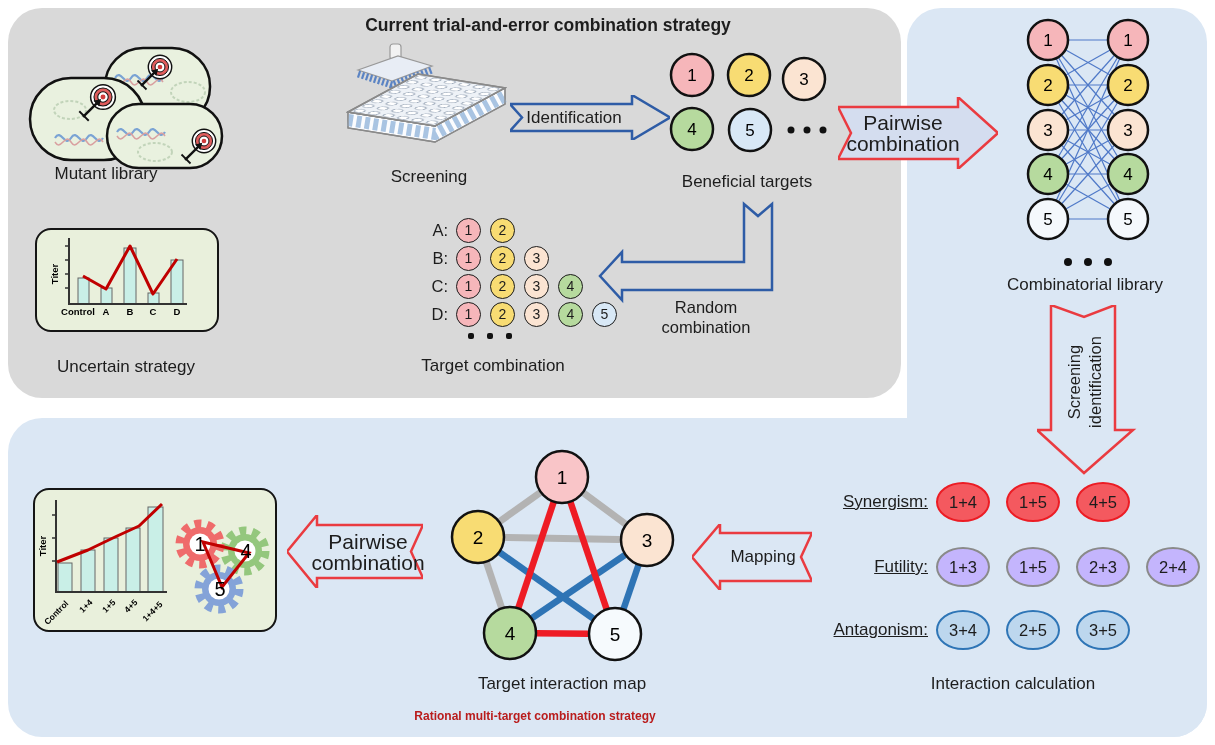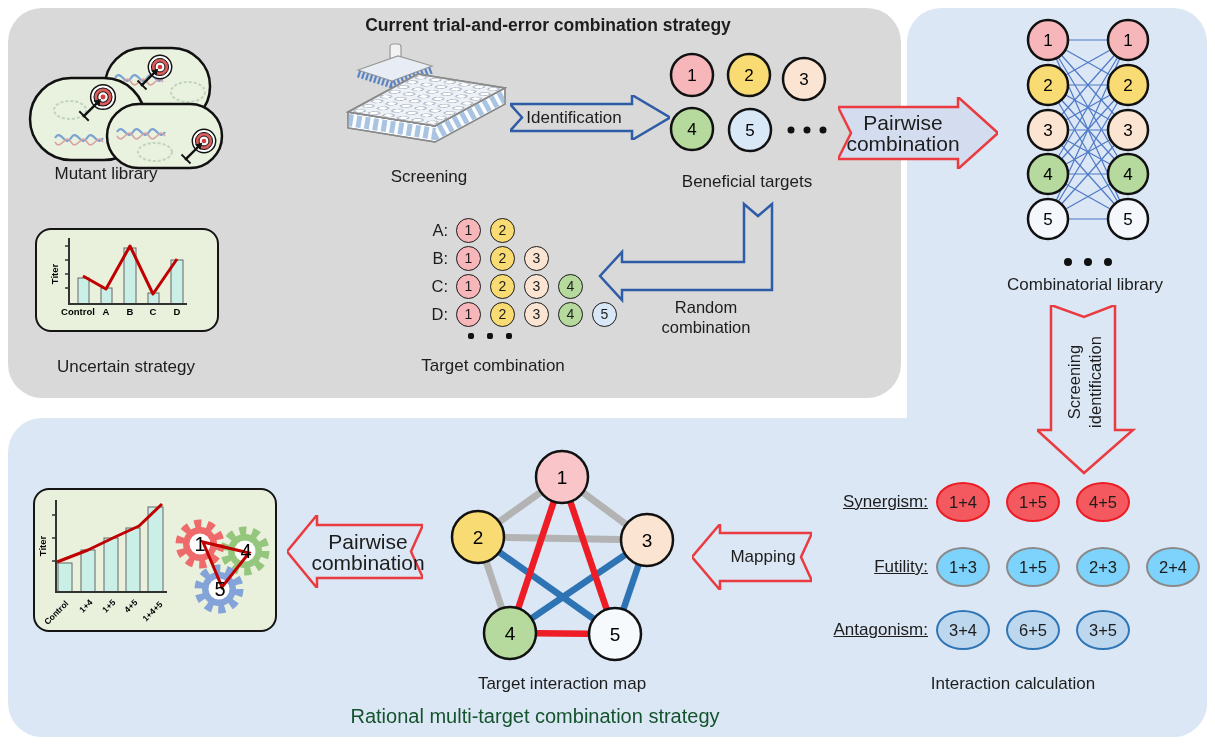--- a/index.html
+++ b/index.html
@@ -4,21 +4,21 @@
 <style>
   html,body{margin:0;padding:0;background:#ffffff;}
   #canvas{position:relative;width:1215px;height:745px;background:#ffffff;overflow:hidden;
           font-family:"Liberation Sans", sans-serif;color:#1d1d1d;}
   .abs{position:absolute;}
   .panel{position:absolute;border-radius:34px;}
   .panel-gray{left:8px;top:8px;width:893px;height:390px;background:#d9d9d9;}
   .panel-blue{background:#dbe7f4;}
   .lbltxt{position:absolute;text-align:center;font-size:17px;line-height:20px;}
   .title{font-weight:bold;font-size:17.5px;}
-  .red-caption{font-weight:normal;font-size:20px;color:#14532d;}
+  .red-caption{font-weight:bold;font-size:12px;color:#b91c1c;}
   .banner{position:absolute;}
   .banner svg{display:block;position:absolute;left:0;top:0;}
   .banner .lbl{position:absolute;inset:0;display:flex;align-items:center;justify-content:center;
                font-size:17px;line-height:20px;text-align:center;}
   .banner .lbl.two{flex-direction:column;font-size:21px;line-height:21px;text-align:right;}
   .card{position:absolute;background:#e9f0dc;border:2.5px solid #151515;border-radius:16px;}
   .card svg{display:block;}
   .combo-rows{position:absolute;left:418px;top:216px;}
   .crow{display:flex;align-items:center;height:28px;}
   .rlabel{width:30px;text-align:right;margin-right:8px;font-size:16.5px;}
@@ -26,21 +26,21 @@
       display:flex;align-items:center;justify-content:center;font-size:14px;box-sizing:border-box;}
   .f1{background:#f6b6ba;} .f2{background:#f8dc73;} .f3{background:#fbe4d2;}
   .f4{background:#b6da9e;} .f5{background:#d8e8f6;}
   .hdots{position:absolute;display:flex;gap:13px;justify-content:center;}
   .hdots i{width:6px;height:6px;background:#111;border-radius:2px;display:block;}
   .irow{position:absolute;display:flex;align-items:center;height:40px;}
   .ilabel{width:112px;text-align:right;margin-right:8px;font-size:17px;text-decoration:underline;}
   .pill{width:54px;height:40px;border-radius:50%;margin-right:16px;display:flex;align-items:center;
         justify-content:center;font-size:16.5px;box-sizing:border-box;}
   .pill.syn{background:#f4595f;border:2.5px solid #ec1c24;}
-  .pill.fut{background:#7dd3fc;border:2.5px solid #8a8a8a;}
+  .pill.fut{background:#c4b5fd;border:2.5px solid #8a8a8a;}
   .pill.ant{background:#bdd7ee;border:2.5px solid #2e75b6;}
   .vtext{position:absolute;left:1085px;top:382px;width:150px;transform:translate(-50%,-50%) rotate(-90deg);
          text-align:center;font-size:16.5px;line-height:21px;}
 </style>
 </head>
 <body>
 
 <div id="canvas">
 
   <div class="panel panel-gray"></div>
@@ -285,21 +285,21 @@
   <div class="irow" style="left:816px;top:547px;">
     <span class="ilabel">Futility:</span>
     <span class="pill fut">1+3</span>
     <span class="pill fut">1+5</span>
     <span class="pill fut">2+3</span>
     <span class="pill fut">2+4</span>
   </div>
   <div class="irow" style="left:816px;top:610px;">
     <span class="ilabel">Antagonism:</span>
     <span class="pill ant">3+4</span>
-    <span class="pill ant">6+5</span>
+    <span class="pill ant">2+5</span>
     <span class="pill ant">3+5</span>
   </div>
   <div class="lbltxt" style="left:913px;top:674px;width:200px;">Interaction calculation</div>
 
   <div class="banner" style="left:692px;top:524px;width:120px;height:66px;">
     <svg width="120" height="66" viewBox="0 0 120 66">
         <polygon points="0,33 28,0 28,9 120,9 109,33 120,57 28,57 28,66" fill="none" stroke="#ea3b40" stroke-width="2.5"></polygon>
       </svg>
     <div class="lbl" style="padding-left:22px;">Mapping</div>
   </div>

